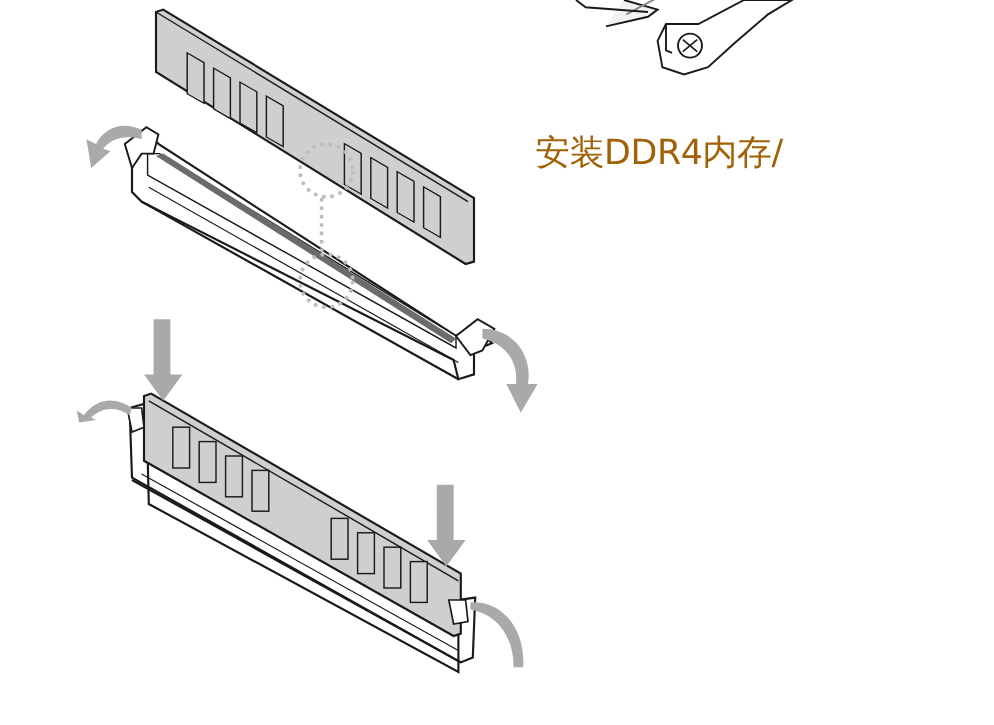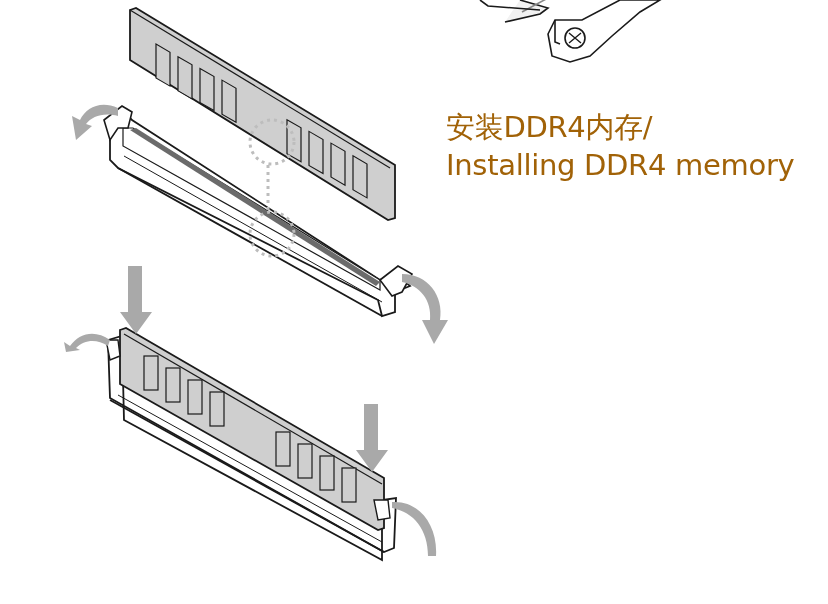--- a/index.html
+++ b/index.html
@@ -87,14 +87,13 @@
   </g>
 
   <g fill="#a9a9a9">
     <path d="M110 340 C96 330 80 332 70 346 L64 342 L66 352 L80 350 L76 348 C84 340 96 338 108 346 Z"></path>
     <path d="M392 502 C418 500 438 524 436 556 L428 556 C428 530 414 512 392 508 Z"></path>
   </g>
 </svg>
 
 <div class="caption">
   <div>安装DDR4内存/</div>
-  <div>Installing DDR4 memory</div>
 </div>
 
 </body></html>

